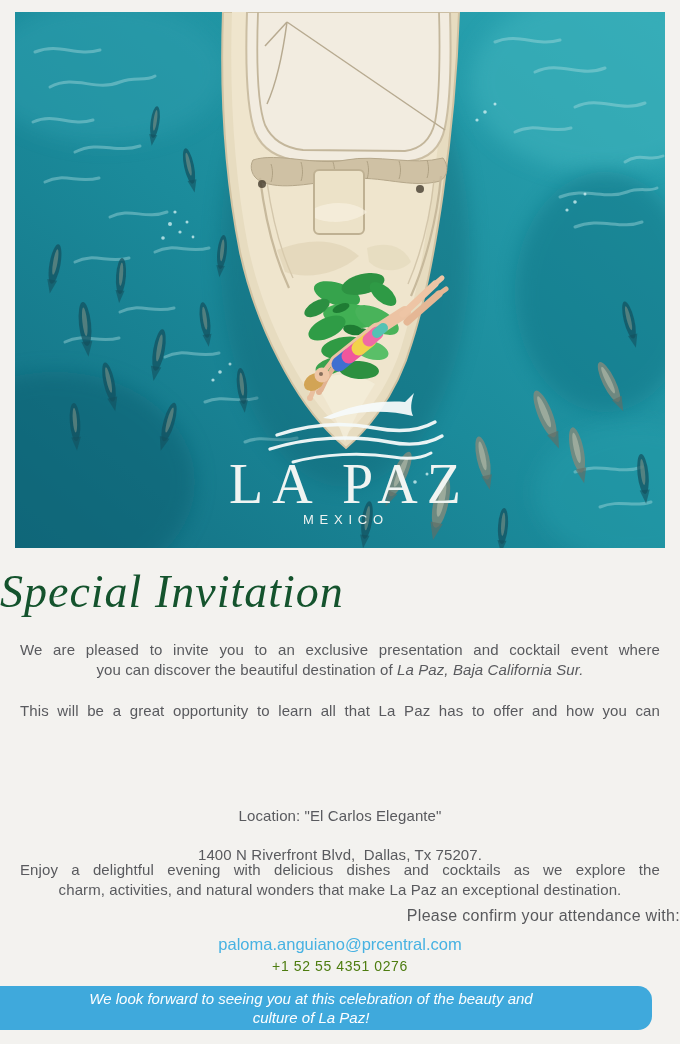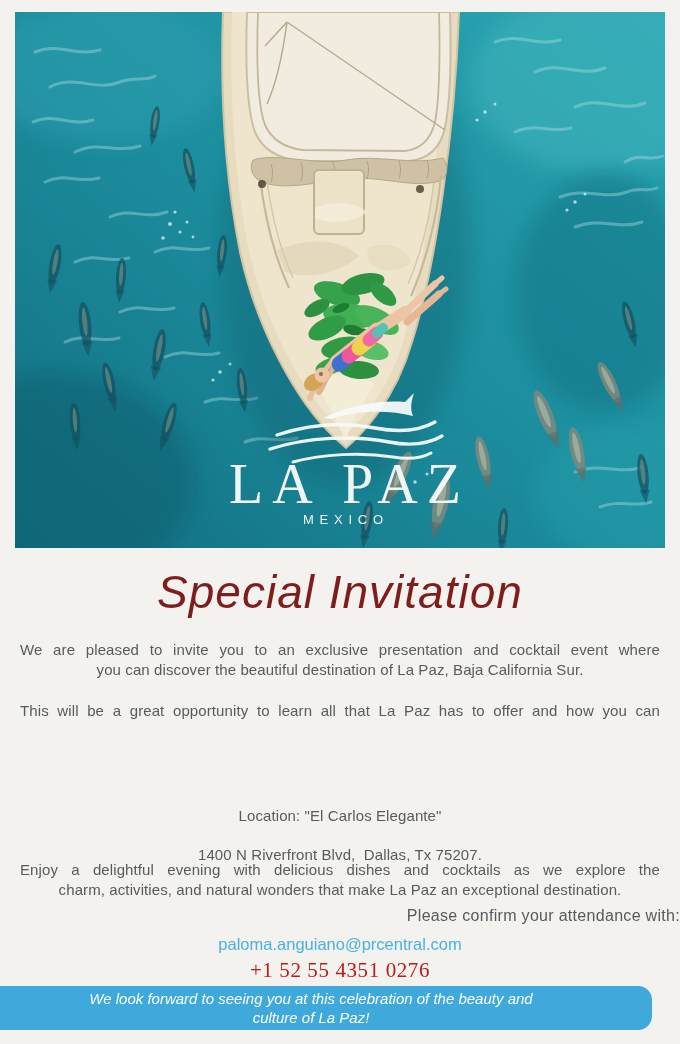--- a/index.html
+++ b/index.html
@@ -1,38 +1,38 @@
 <!DOCTYPE html>
 <html><head>
 <meta charset="utf-8">
 <style>
   html,body{margin:0;padding:0;background:#e9e8e6;}
   .page{position:relative;width:680px;height:1044px;background:#f3f2ef;overflow:hidden;
         font-family:"Liberation Sans",sans-serif;}
   .hero{position:absolute;left:15px;top:12px;width:650px;height:460px;}
   .hero svg{display:block;}
-  .script-title{position:absolute;top:556px;left:0;width:100%;text-align:center;
-        font-family:Liberation Sans, sans-serif;font-style:italic;font-size:46px;line-height:72px;
-        color:#7f1d1d;letter-spacing:1px;}
+  .script-title{position:absolute;top:556px;left:0;width:100%;
+        font-family:Liberation Serif, serif;font-style:italic;font-size:46px;line-height:72px;
+        color:#14532d;letter-spacing:1px;}
   .copy{position:absolute;left:20px;width:640px;color:#595a5e;font-size:15px;line-height:20px;letter-spacing:.1px;}
   .jline{text-align:justify;text-align-last:justify;}
   .cline{text-align:center;}
-  .it{}
+  .it{font-style:italic;}
   #para1{top:640px;}
   #para2{top:701px;}
   #datetime{top:748px;line-height:19px;text-align:center;}
   #location{top:806px;line-height:19px;text-align:center;}
   .prewrap{white-space:pre-wrap;margin-top:20px;}
   #para3{top:860px;}
   .rsvp{position:absolute;top:907px;left:0;width:100%;text-align:right;font-size:16px;
         color:#58595c;letter-spacing:.3px;}
   .email{position:absolute;top:935px;left:0;width:100%;text-align:center;font-size:16.5px;
         color:#47b2e2;text-decoration:none;cursor:pointer;}
-  .phone{position:absolute;top:958px;left:0;width:100%;text-align:center;font-size:21px;
-        color:#b91c1c;letter-spacing:.6px;font-family:Liberation Serif, serif;}
+  .phone{position:absolute;top:958px;left:0;width:100%;text-align:center;font-size:14px;
+        color:#4d7c0f;letter-spacing:.6px;}
   .banner{position:absolute;top:986px;left:-30px;width:682px;height:44px;background:#3fa9dc;
         border-radius:14px;color:#fdfeff;font-style:italic;display:flex;align-items:center;justify-content:center;}
   .banner-text{max-width:458px;text-align:center;font-size:15px;line-height:19px;}
 </style>
 </head>
 <body>
 
 <div class="page">
 
   <div class="hero">

